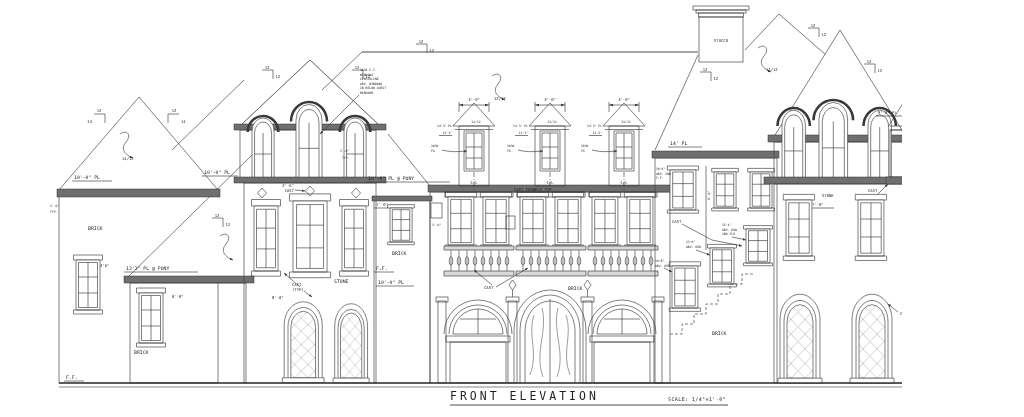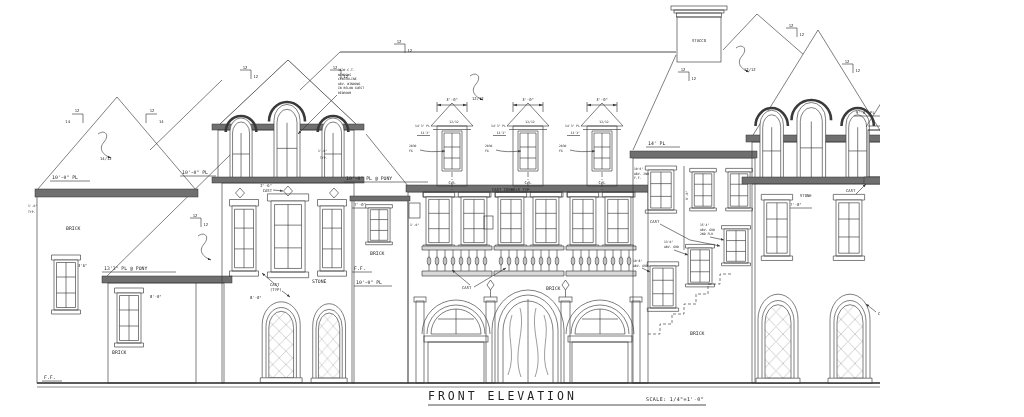--- a/index.html
+++ b/index.html
@@ -1,16 +1,16 @@
 <!DOCTYPE html>
 <html><head>
 <meta charset="utf-8">
 <style>
   html,body{margin:0;padding:0;background:#ffffff;}
-  #stage{width:880px;height:417px;background:#ffffff;overflow:hidden;position:relative;}
+  #stage{width:880px;height:417px;background:#ffffff;overflow:hidden;position:relative;margin-left:22px;}
   svg{display:block;}
   .ln{stroke:#3a3a3a;fill:none;}
   .t{font-family:"DejaVu Sans Mono",monospace;fill:#1f1f1f;stroke:none;}
   .tt{font-size:11.5px;letter-spacing:3px;}
   .ts{font-size:5px;letter-spacing:.4px;}
   .t5{font-size:4.8px;}
   .t4{font-size:3.9px;}
   .t3{font-size:3.1px;}
   .mid{text-anchor:middle;}
   .end{text-anchor:end;}

